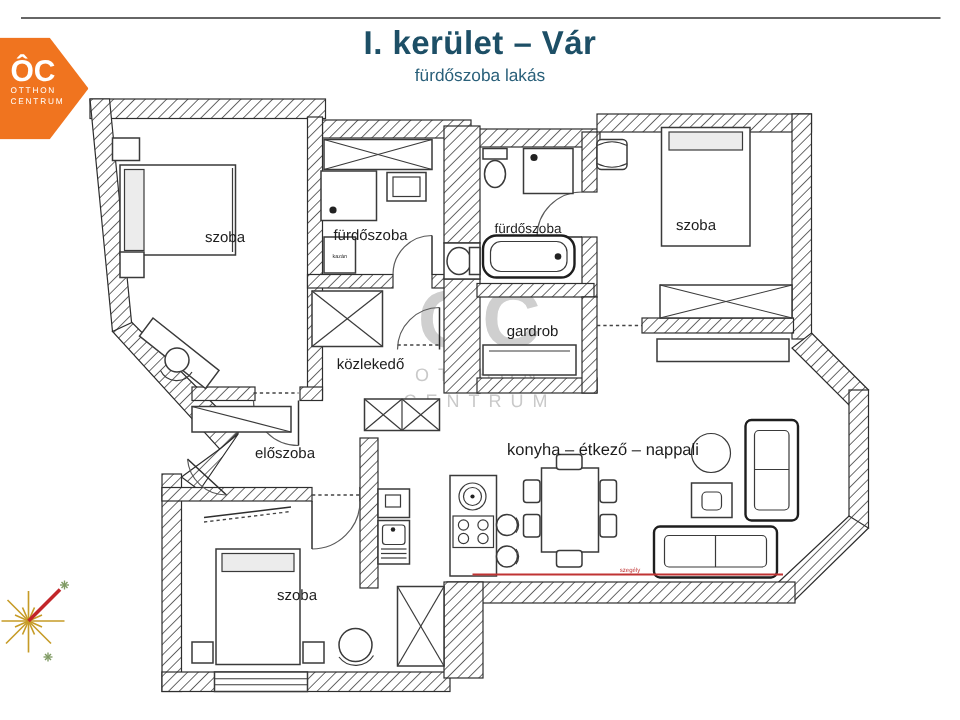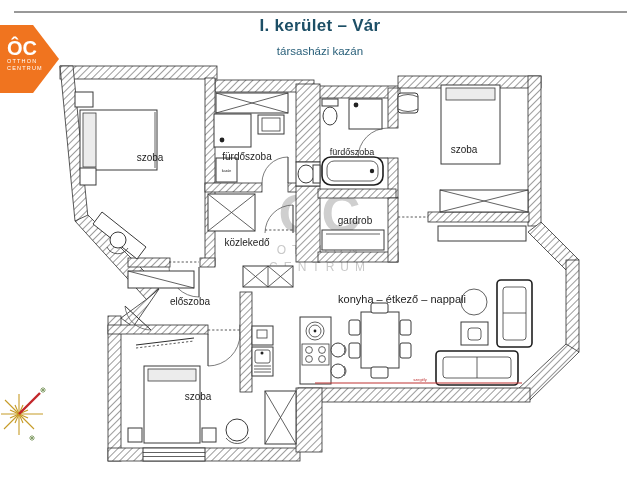--- a/index.html
+++ b/index.html
@@ -1,20 +1,20 @@
 <!DOCTYPE html>
 <html><head>
 <meta charset="utf-8">
 <style>
   html,body{margin:0;padding:0;background:#fff;}
   .canvas{position:relative;width:640px;height:480px;background:#fff;overflow:hidden;
           font-family:"Liberation Sans",sans-serif;}
   
   .page-title{position:absolute;top:16px;left:0;right:0;text-align:center;
-              font-size:17px;font-weight:bold;color:#1d4f66;z-index:5;letter-spacing:.3px;}
+              font-size:22px;font-weight:bold;color:#1d4f66;z-index:5;letter-spacing:.3px;}
   .page-subtitle{position:absolute;top:45px;left:0;right:0;text-align:center;
               font-size:11.5px;color:#2a607a;z-index:5;}
   
   .logo{position:absolute;top:25px;left:0;width:59px;height:68px;background:#f0741f;
         clip-path:polygon(0 0,56% 0,100% 50%,56% 100%,0 100%);z-index:6;color:#fff;}
   .logo-mono{font-size:20px;font-weight:bold;margin:13px 0 0 7px;line-height:1;}
   .logo-line{font-size:5.5px;letter-spacing:1.2px;margin-left:7px;line-height:1.25;}
   
   .watermark{position:absolute;left:0;right:0;top:186px;text-align:center;z-index:1;
              color:#cdcdcd;user-select:none;}
@@ -39,21 +39,21 @@
   .gold{stroke:#c69b26;stroke-width:1.1;}
   .needle{stroke:#c2262a;stroke-width:2.4;}
   .mark{stroke:#7f9a63;stroke-width:.9;}
 </style>
 </head>
 <body>
 
 <div class="canvas">
 
   <div class="page-title">I. kerület – Vár</div>
-  <div class="page-subtitle">társasházi kazán</div>
+  <div class="page-subtitle">fürdőszoba lakás</div>
 
   <div class="logo">
     <div class="logo-mono">ÔC</div>
     <div class="logo-line">OTTHON</div>
     <div class="logo-line">CENTRUM</div>
   </div>
 
   <div class="watermark">
     <div class="wm-mono">ÔC</div>
     <div class="wm-line">OTTHON</div>

